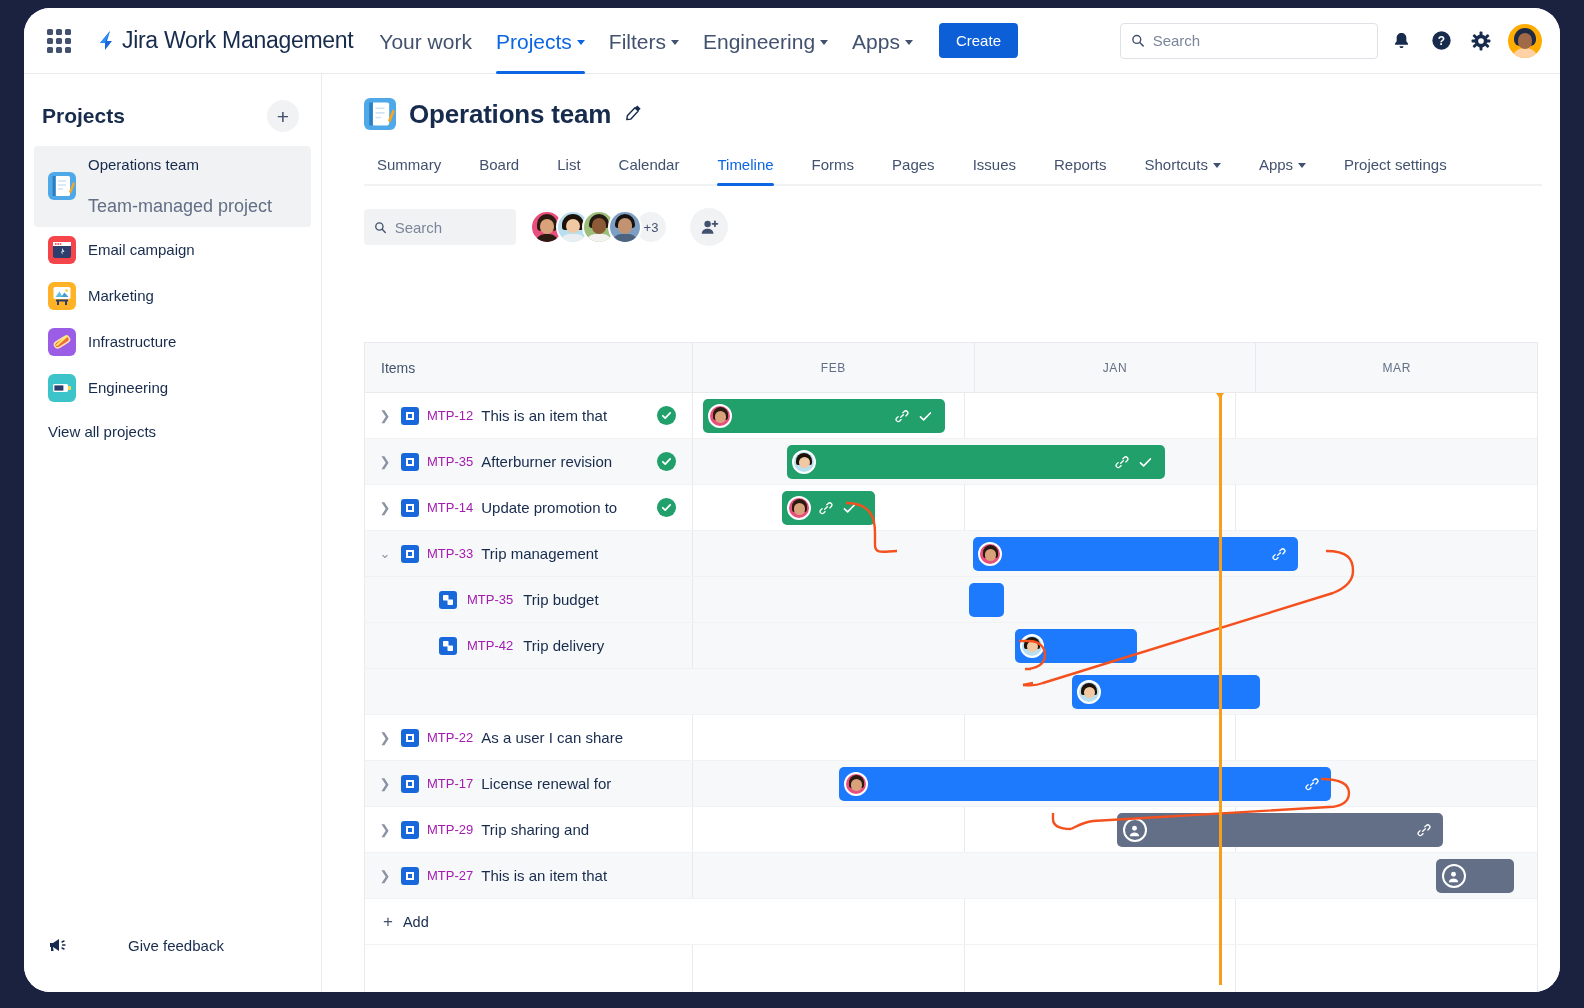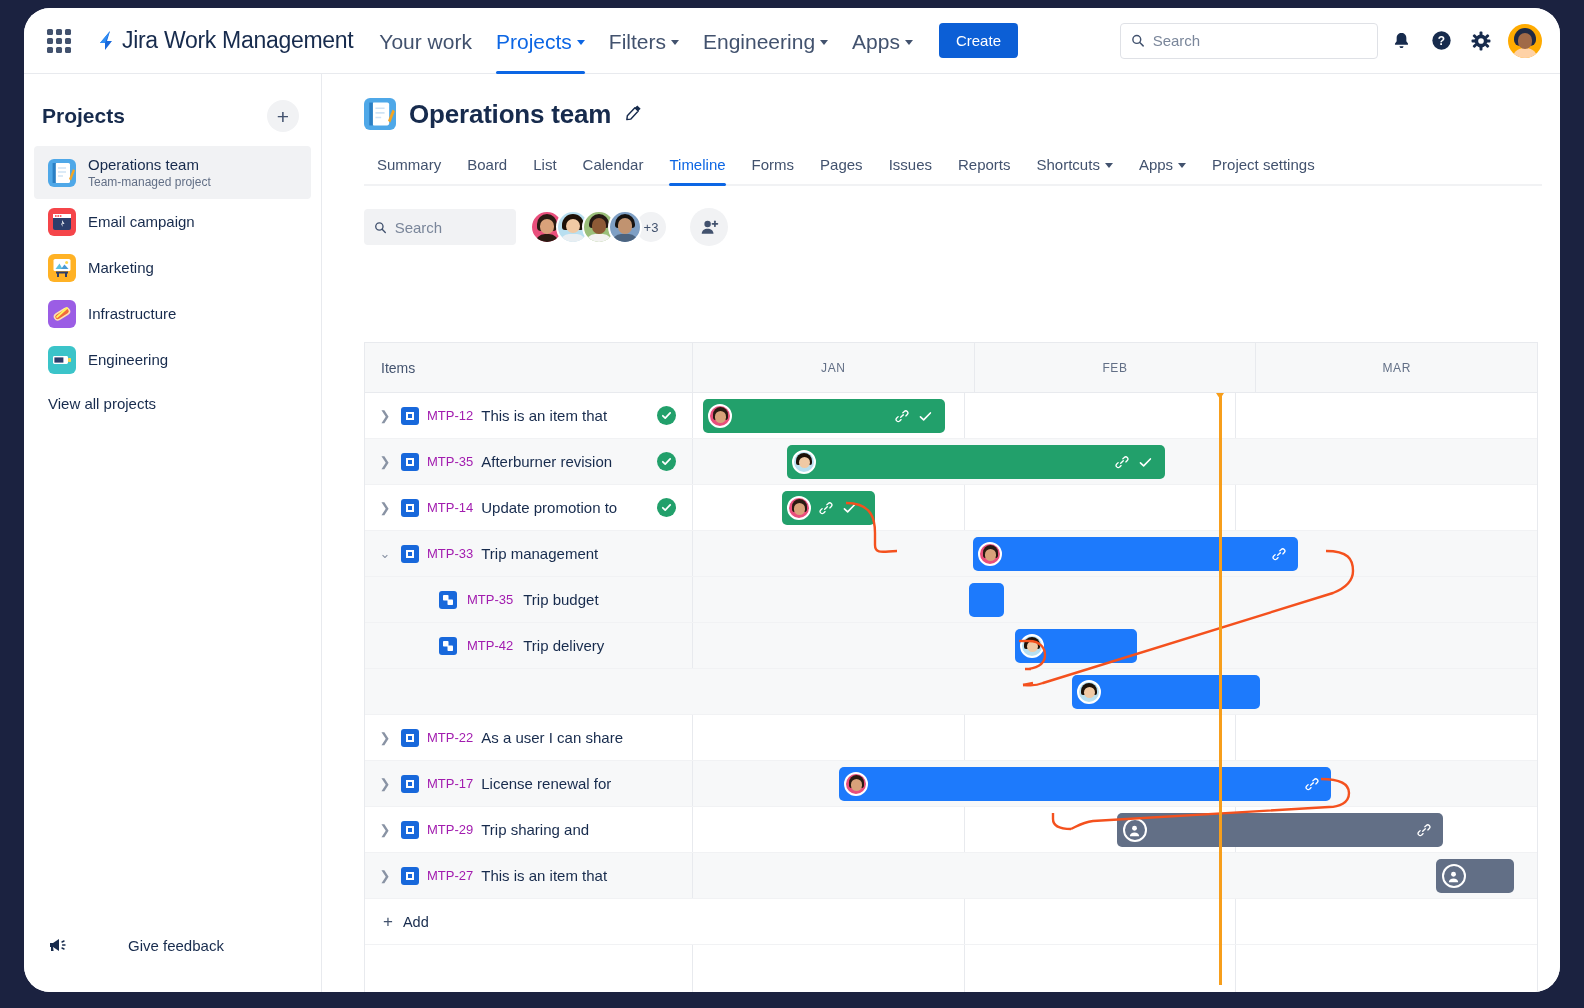--- a/index.html
+++ b/index.html
@@ -87,33 +87,33 @@
     font-size: 21px; color: #42526e; line-height: 1; }
   .proj {
     display: flex; align-items: center; gap: 12px; padding: 9px 14px; margin: 0 10px;
     border-radius: 4px; cursor: pointer;
   }
   .proj.active { background: #f1f2f4; }
   .proj-icon { width: 28px; height: 28px; border-radius: 6px; flex: 0 0 28px;
     position: relative; overflow: hidden; }
   .proj-text { display: flex; flex-direction: column; }
   .proj-name { font-size: 15px; color: #172b4d; line-height: 1.3; }
-  .proj-sub { font-size: 12px; color: #626f86; line-height: 1.3; }
+  .proj-sub { font-size: 18px; color: #626f86; line-height: 1.3; margin-top: 20px; }
   .viewall { font-size: 15px; color: #172b4d; padding: 12px 24px; cursor: pointer; }
   .feedback { position: absolute; left: 24px; bottom: 38px; display: flex;
     align-items: center; gap: 14px; cursor: pointer; }
   .feedback span { font-size: 15px; color: #172b4d; margin-left: 44px; }
 
   
   .main { position: absolute; left: 298px; top: 66px; width: 1238px; height: 918px; background: #fff; }
   .proj-header { display: flex; align-items: center; gap: 13px; padding: 24px 0 0 42px; }
   .proj-header .big-icon { width: 32px; height: 32px; border-radius: 6px; position: relative; overflow: hidden; }
   .proj-header h1 { font-size: 26px; color: #172b4d; font-weight: bold; letter-spacing: -0.2px; }
 
-  .tabs { display: flex; align-items: flex-end; gap: 0; margin: 16px 0 0 42px;
+  .tabs { display: flex; align-items: flex-end; gap: 12px; margin: 16px 0 0 42px;
     border-bottom: 2px solid #f1f2f4; width: 1178px; }
   .tab { font-size: 15px; color: #42526e; padding: 10px 13px 11px; cursor: pointer;
     position: relative; display: flex; align-items: center; gap: 5px; white-space: nowrap; }
   .tab.active { color: #0c66e4; font-weight: normal; }
   .tab.active:after { content: ""; position: absolute; left: 13px; right: 13px;
     bottom: -2px; height: 3px; background: #0c66e4; border-radius: 2px; }
 
   .toolbar { display: flex; align-items: center; gap: 14px; margin: 22px 0 0 42px; }
   .tool-search { width: 152px; height: 36px; background: #f1f2f4; border-radius: 4px;
     display: flex; align-items: center; gap: 8px; padding: 0 10px; }
@@ -484,22 +484,22 @@
           <rect x="14.8" y="2.6" width="1.8" height="7" rx="0.9" fill="#42526e"></rect>
           <rect x="12.2" y="5.2" width="7" height="1.8" rx="0.9" fill="#42526e"></rect>
         </svg>
       </div>
     </div>
 
     <div class="tl">
 
       <div class="tl-head">
         <div class="items-h">Items</div>
+        <div class="mon">FEB</div>
         <div class="mon">JAN</div>
-        <div class="mon">FEB</div>
         <div class="mon">MAR</div>
       </div>
 
       <div class="tl-body">
 
         <div class="grid">
           <div class="gline" style="left:32.1%"></div>
           <div class="gline" style="left:64.2%"></div>
         </div>
         <div class="today" style="left:calc(328px + 44.9%); height:592px;"></div>

